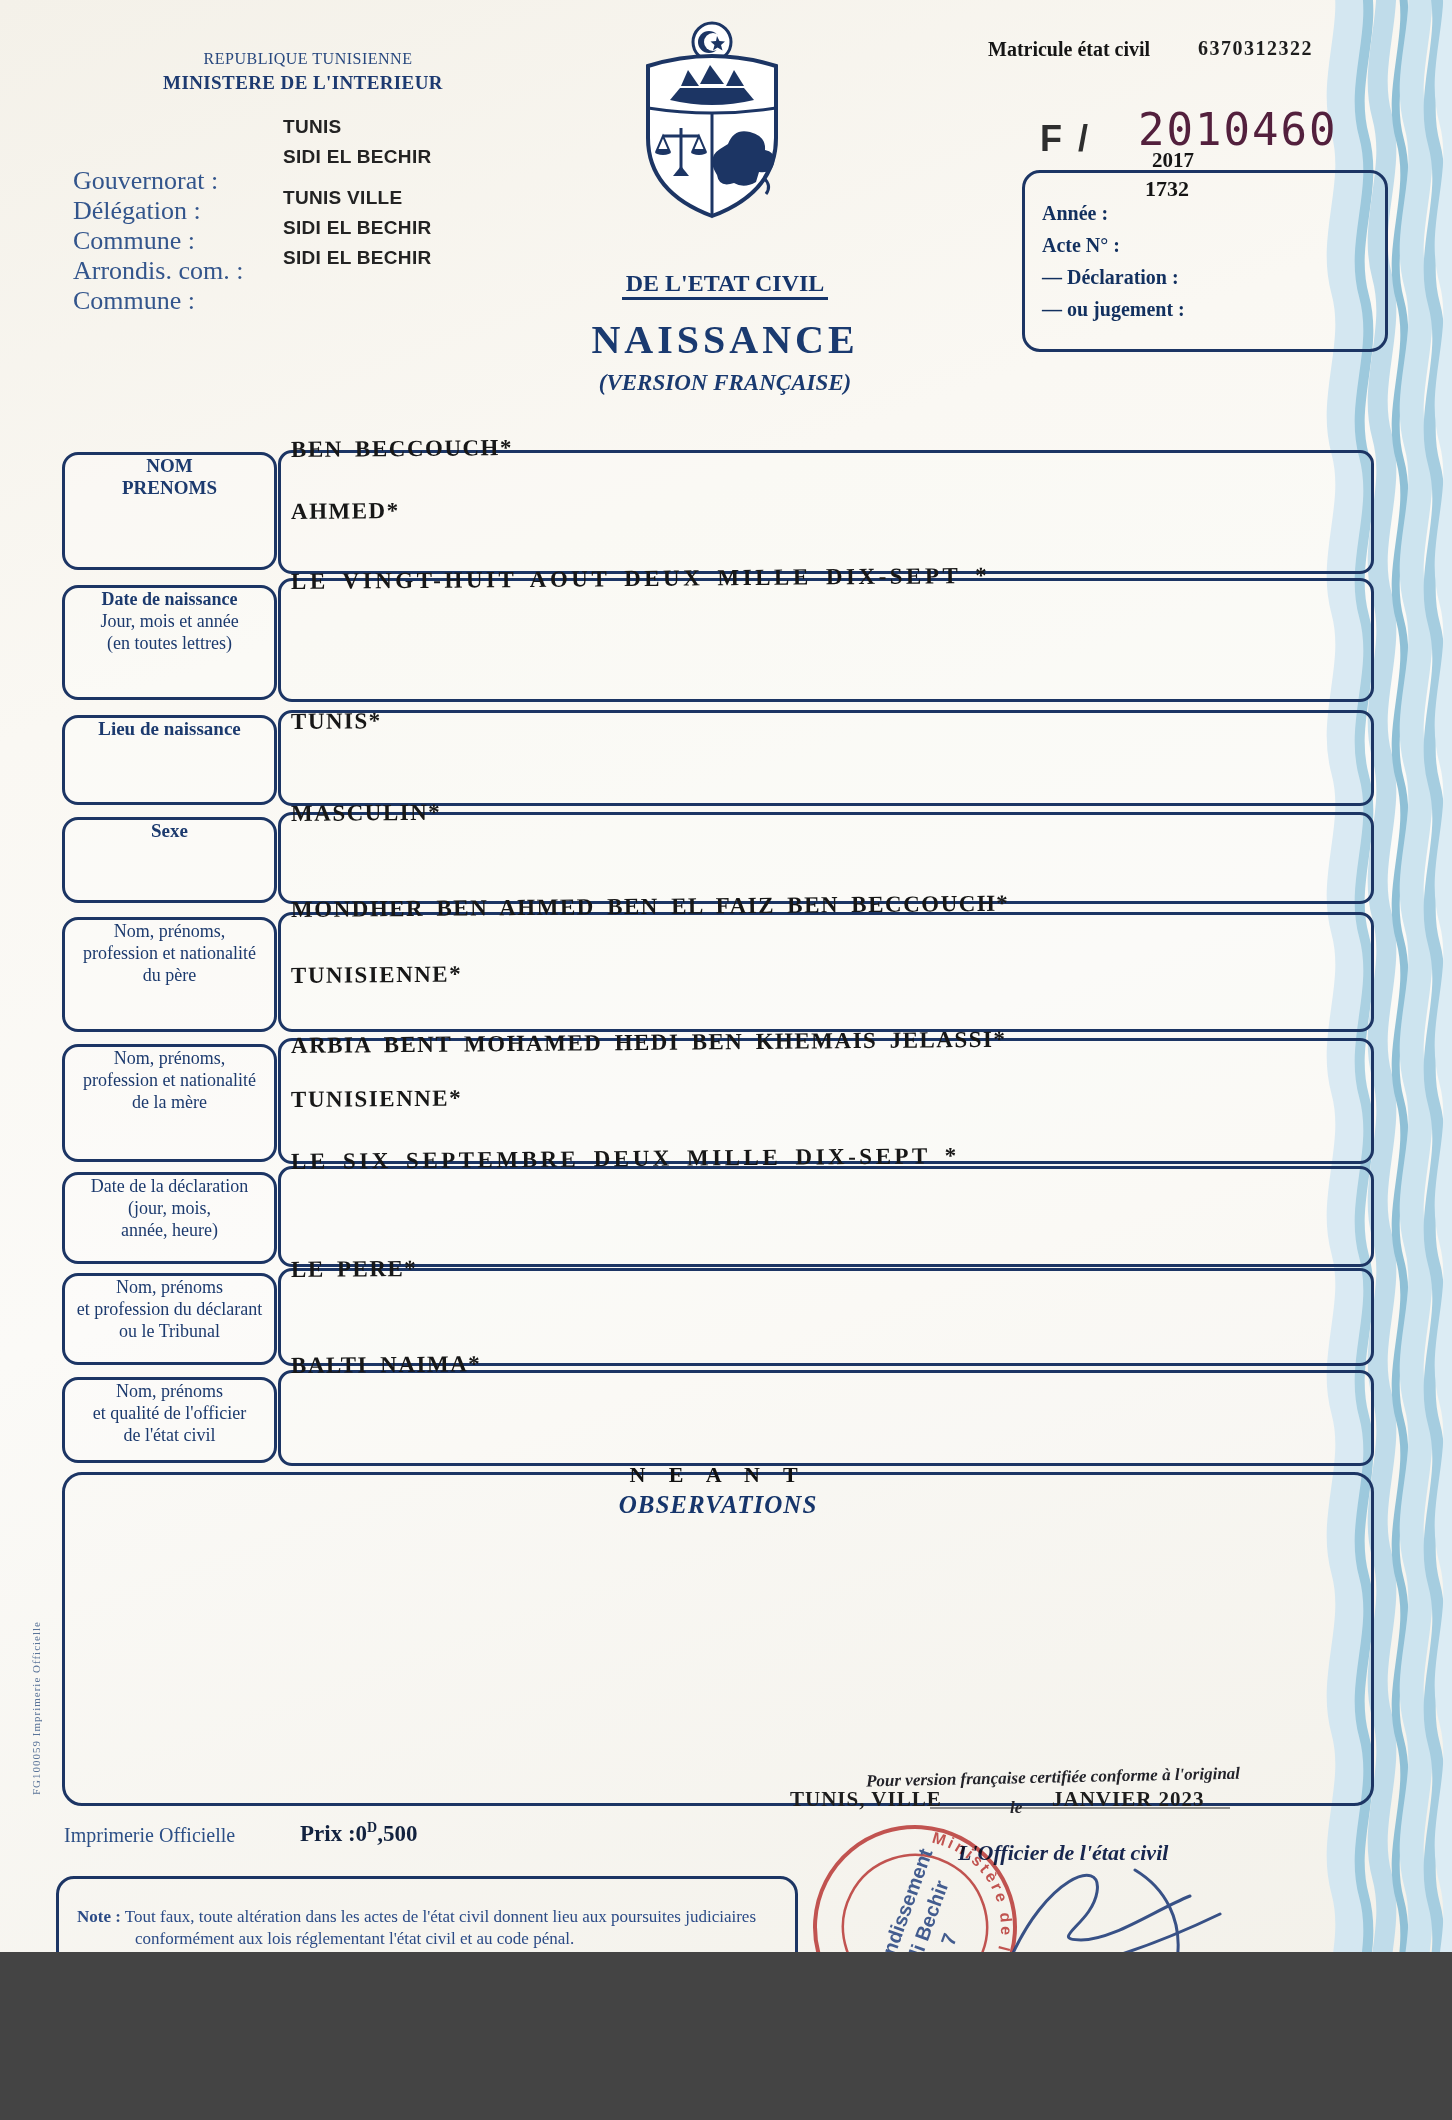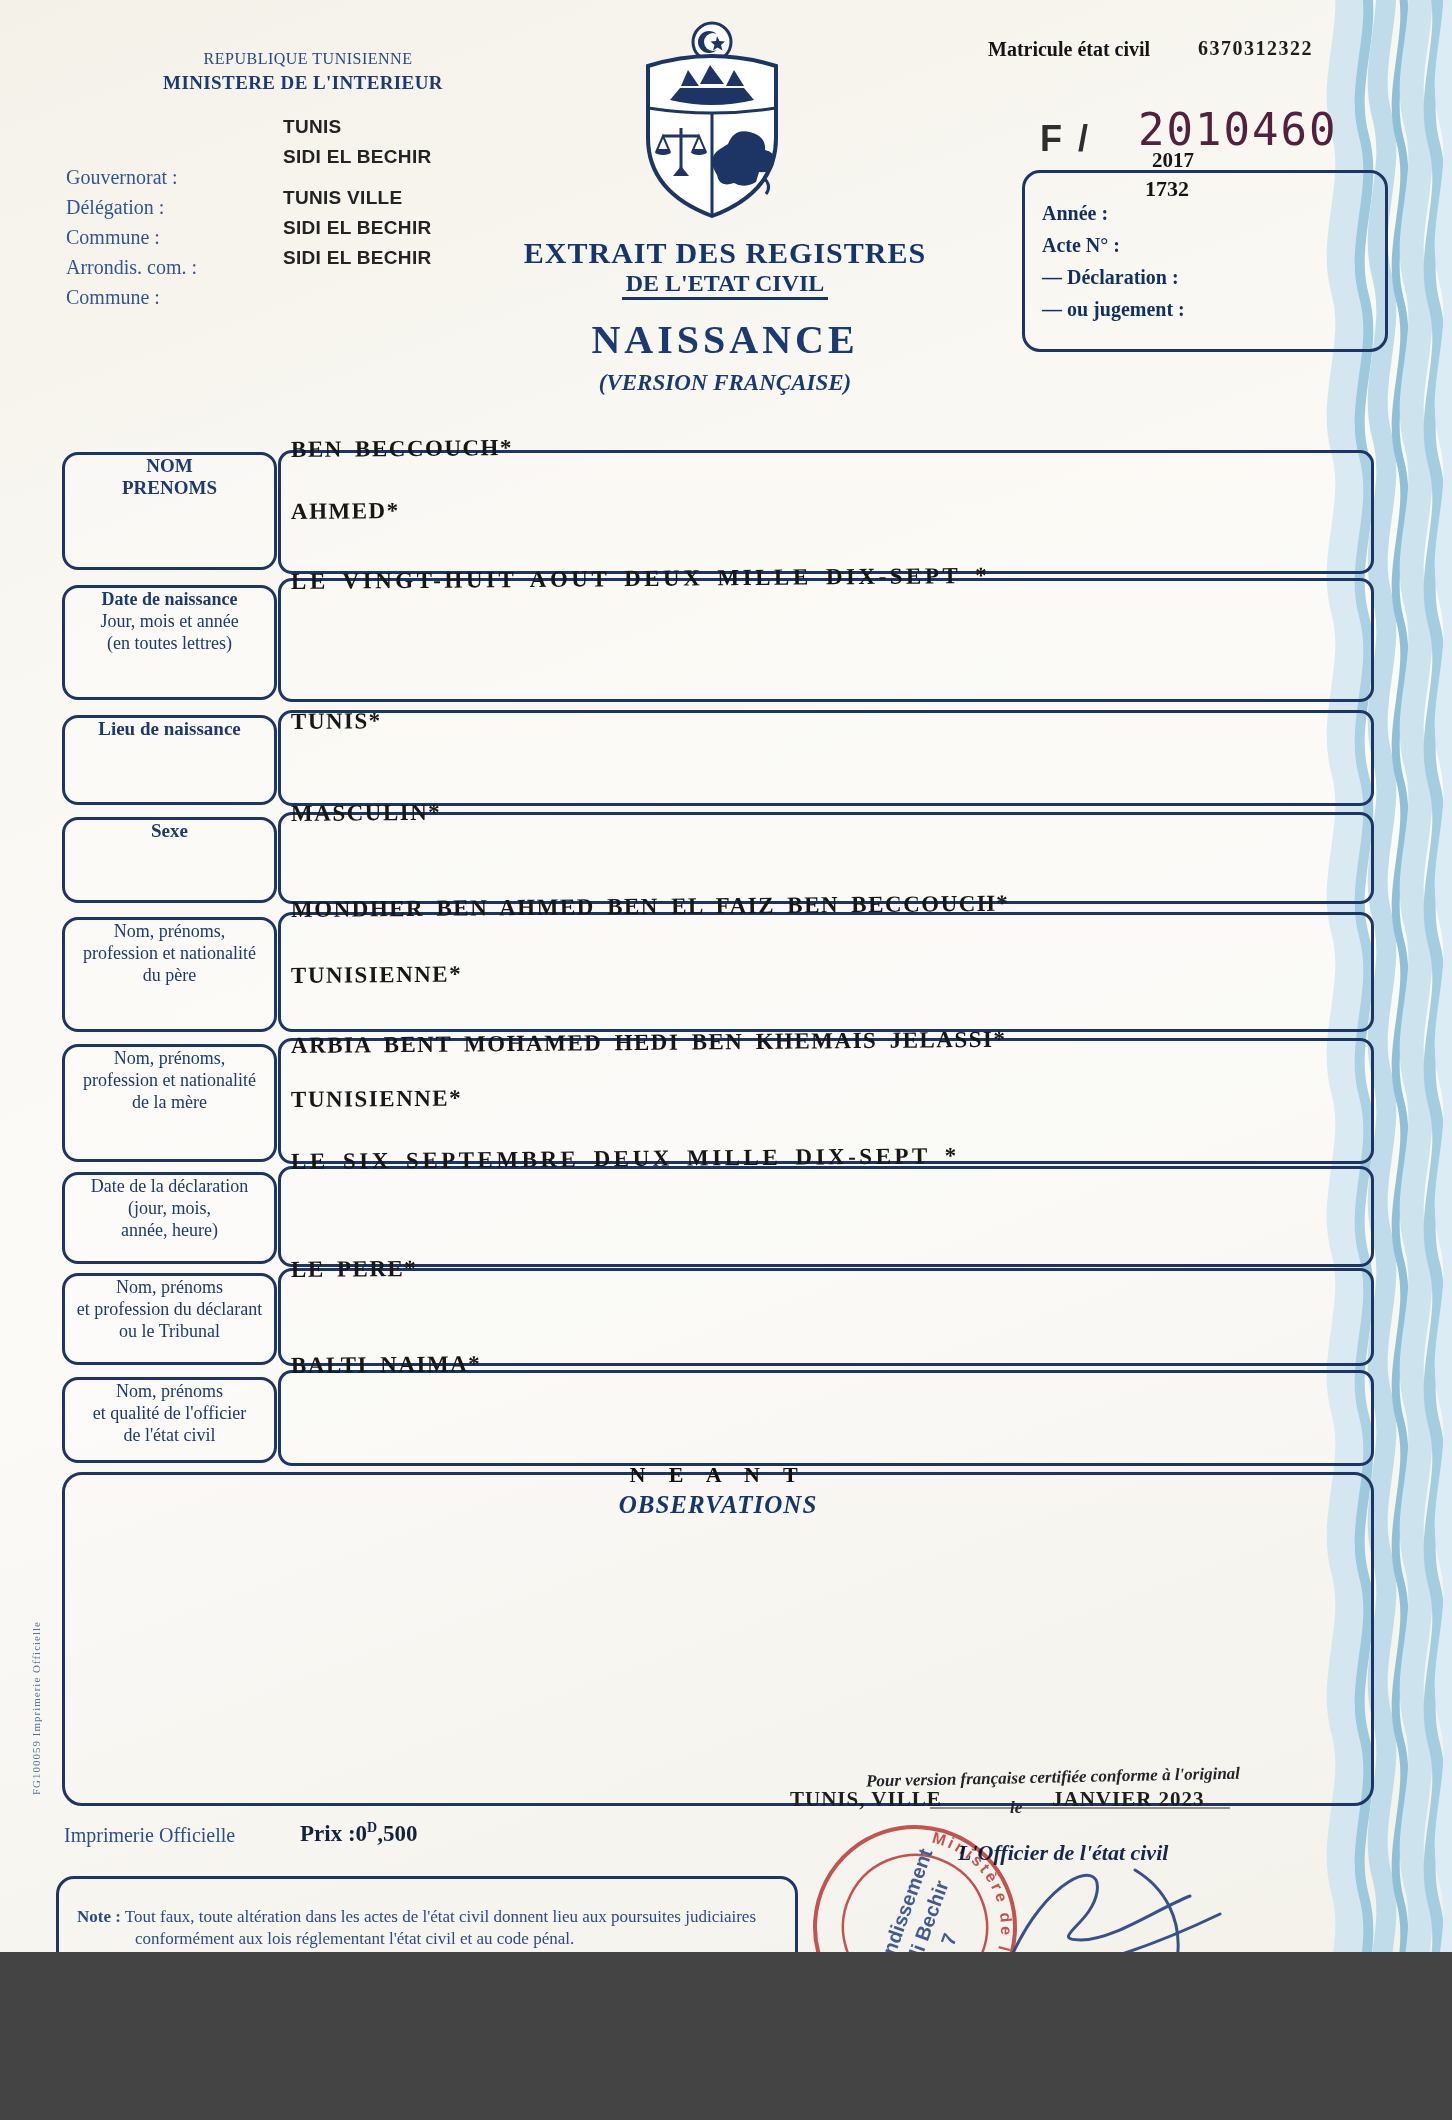--- a/index.html
+++ b/index.html
@@ -3,21 +3,21 @@
 <meta charset="utf-8">
 <style>
   html,body{margin:0;padding:0;background:#444;}
   #page{position:relative;width:1452px;height:1952px;margin:0 auto;overflow:hidden;
         background:linear-gradient(160deg,#f4f1e9 0%,#faf8f3 30%,#fbfaf7 55%,#f3f1ea 100%);
         font-family:"Liberation Serif",serif;color:#1b1b1b;}
   .abs{position:absolute;}
   
   .rep{left:178px;top:50px;width:260px;text-align:center;font-size:16px;letter-spacing:.5px;color:#27477e;}
   .min{left:128px;top:72px;width:350px;text-align:center;font-size:19px;font-weight:bold;color:#1d3a70;letter-spacing:.4px;}
-  .adm-lbl{left:66px;width:215px;font-size:20px;color:#33558c;}
+  .adm-lbl{left:73px;width:215px;font-size:26px;color:#33558c;}
   .adm-val{left:283px;width:330px;font-family:"Liberation Sans",sans-serif;font-weight:bold;font-size:19px;color:#232323;letter-spacing:.3px;}
   
   .matlbl{left:988px;top:38px;font-size:20px;font-weight:bold;color:#151515;}
   .matval{left:1198px;top:37px;font-size:20px;font-weight:bold;letter-spacing:1.5px;color:#1d1d1d;}
   .fpre{left:1040px;top:118px;font-family:"Liberation Sans",sans-serif;font-size:36px;font-weight:600;color:#2e2e2e;letter-spacing:3px;}
   .fnum{left:1138px;top:104px;font-family:"DejaVu Sans Mono",monospace;font-size:44px;color:#53203d;letter-spacing:2px;}
   .fyear{left:1152px;top:148px;font-size:21px;font-weight:bold;color:#161616;}
   .actebox{left:1022px;top:170px;width:360px;height:176px;border:3px solid #1c3564;border-radius:18px;}
   .acteline{left:1042px;font-size:20px;font-weight:bold;color:#12305f;}
   .acteval{left:1145px;top:176px;font-size:22px;font-weight:bold;color:#141414;}
@@ -127,21 +127,20 @@
   <div class="abs fnum">2010460</div>
   <div class="abs fyear">2017</div>
 
   <div class="abs actebox"></div>
   <div class="abs acteval">1732</div>
   <div class="abs acteline" style="top:202px">Année :</div>
   <div class="abs acteline" style="top:234px">Acte N° :</div>
   <div class="abs acteline" style="top:266px">— Déclaration :</div>
   <div class="abs acteline" style="top:298px">— ou jugement :</div>
 
-  <div class="abs t1">EXTRAIT DES REGISTRES</div>
   <div class="abs t2"><span>DE L'ETAT CIVIL</span></div>
   <div class="abs t3">NAISSANCE</div>
   <div class="abs t4">(VERSION FRANÇAISE)</div>
 
   <div class="abs lblbox b" style="top:452px;height:112px">
     <span>NOM</span>
     <span>PRENOMS</span>
   </div>
   <div class="abs valbox" style="top:450px;height:118px">
     <span class="vtop" style="top:-16px">BEN BECCOUCH*</span>

